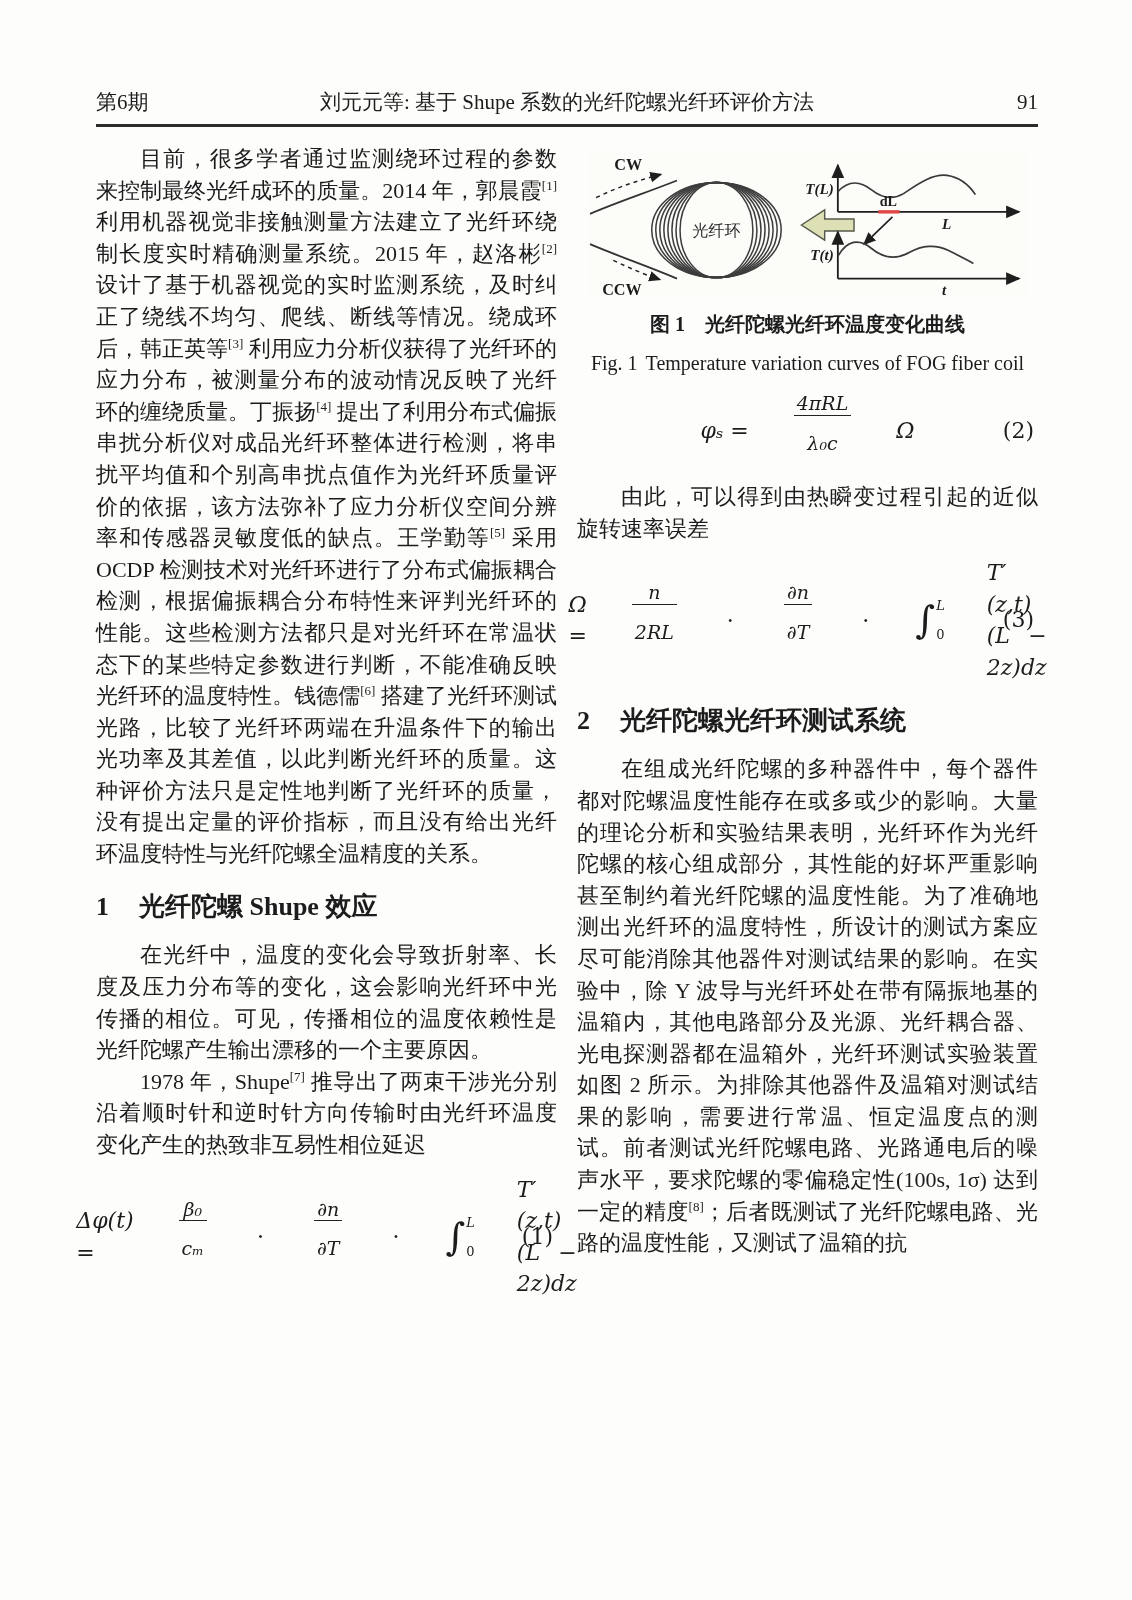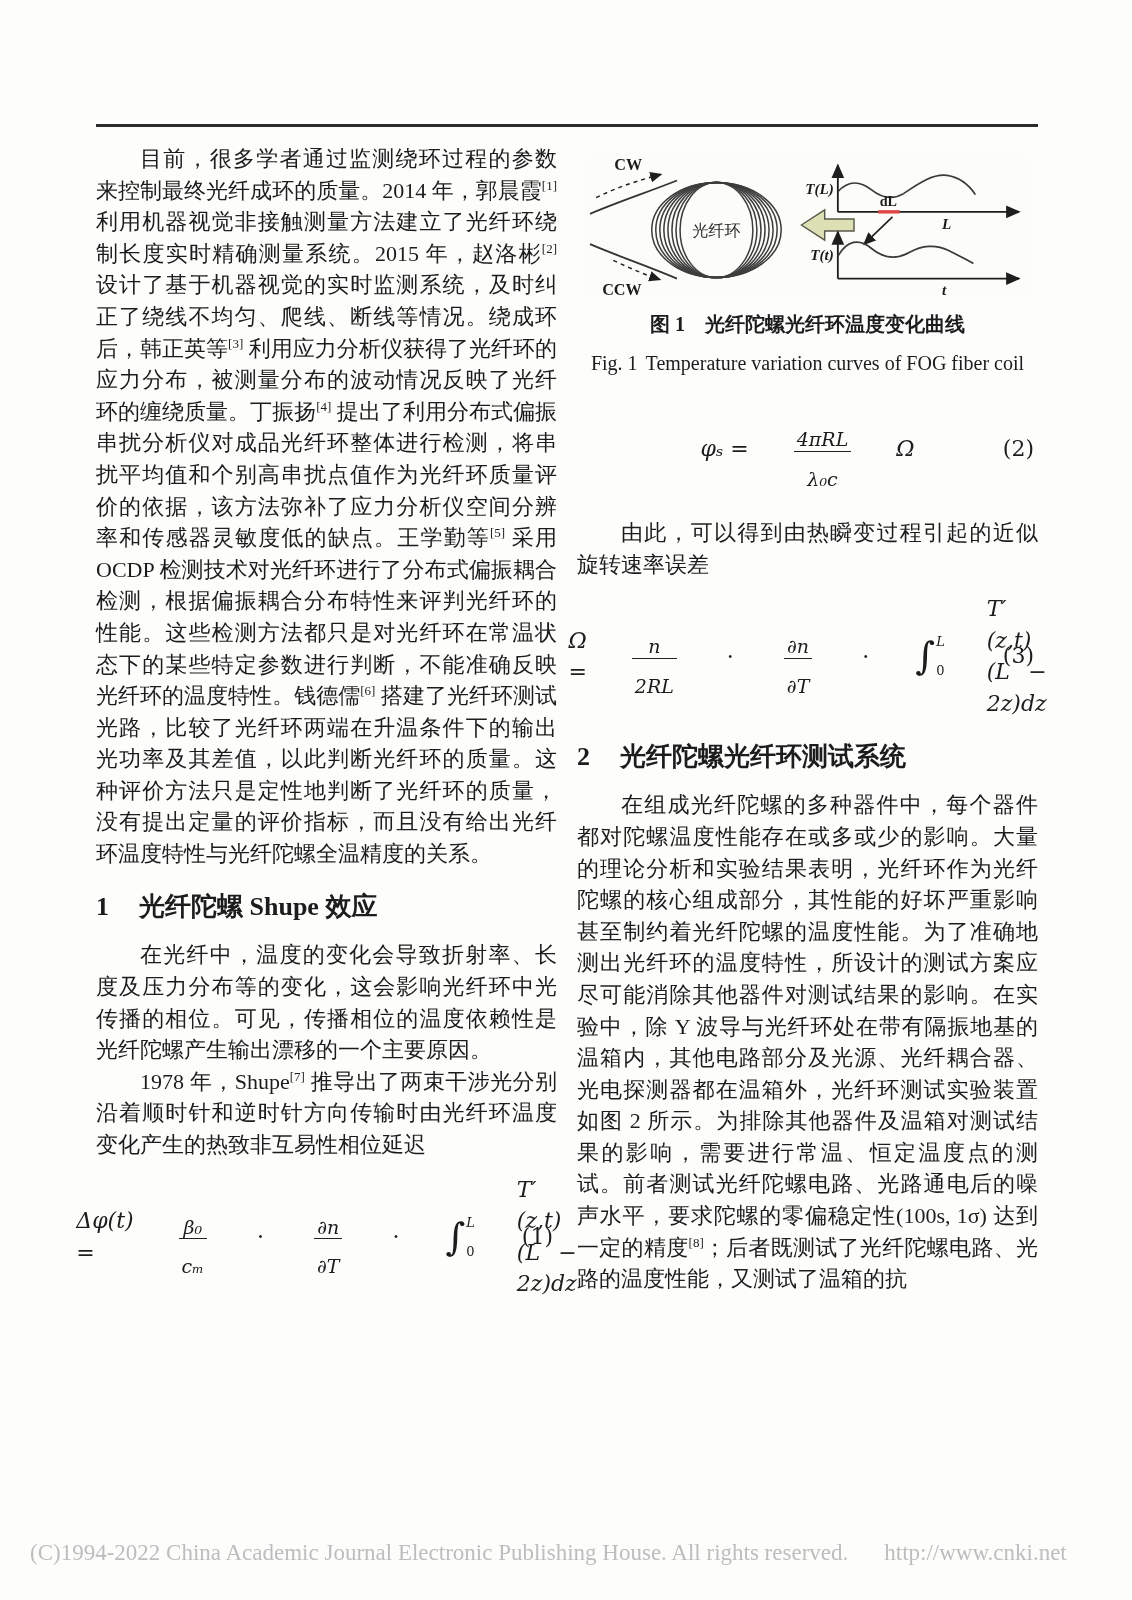--- a/index.html
+++ b/index.html
@@ -40,21 +40,21 @@
     position:relative; margin:13px 0 11px;
     display:flex; align-items:center; justify-content:center;
     font-family:"DejaVu Serif",serif; font-size:22px;gap:40px;
   }
   .eq-num { position:absolute; right:4px; top:50%; transform:translateY(-50%); font-style:normal; }
   .mi { font-style:italic; }
   .frac {
     display:inline-flex; flex-direction:column; text-align:center;
     font-size:19px; line-height:1.18; margin:0 5px; vertical-align:middle;
   }
-  .frac .fnum { padding:0 3px;margin-top:36px; }
+  .frac .fnum { padding:0 3px; }
   .frac .fden { border-top:1.5px solid #222; padding:16px 3px; }
   .op { margin:0 5px; }
   .intwrap { display:inline-flex; align-items:center; margin:0 2px 0 1px; }
   .intsym { font-size:38px; line-height:1; }
   .limits {
     display:inline-flex; flex-direction:column; justify-content:space-between;
     height:42px; font-size:13px; line-height:1; margin-left:1px;
   }
   
   .figure-block { margin:10px 0 6px; }
@@ -73,20 +73,25 @@
     color:#bdbdbd; font-size:23px; display:flex;
   }
   .footer .f-url { margin-left:36px; }
   svg text { font-family:"Liberation Serif","DejaVu Serif",serif; }
 </style>
 </head>
 <body>
 
 <div class="page">
 
+  <div class="header-row">
+    <span class="h-issue">第6期</span>
+    <span class="h-title">刘元元等: 基于 Shupe 系数的光纤陀螺光纤环评价方法</span>
+    <span class="h-page">91</span>
+  </div>
   <div class="header-rule"></div>
 
   <div class="col col-left">
     <p class="body"><span>目前，很多学者通过监测绕环过程的参数来控制最终光纤成环的质量。2014 年，郭晨霞</span><sup>[1]</sup><span> 利用机器视觉非接触测量方法建立了光纤环绕制长度实时精确测量系统。2015 年，赵洛彬</span><sup>[2]</sup><span> 设计了基于机器视觉的实时监测系统，及时纠正了绕线不均匀、爬线、断线等情况。绕成环后，韩正英等</span><sup>[3]</sup><span> 利用应力分析仪获得了光纤环的应力分布，被测量分布的波动情况反映了光纤环的缠绕质量。丁振扬</span><sup>[4]</sup><span> 提出了利用分布式偏振串扰分析仪对成品光纤环整体进行检测，将串扰平均值和个别高串扰点值作为光纤环质量评价的依据，该方法弥补了应力分析仪空间分辨率和传感器灵敏度低的缺点。王学勤等</span><sup>[5]</sup><span> 采用 OCDP 检测技术对光纤环进行了分布式偏振耦合检测，根据偏振耦合分布特性来评判光纤环的性能。这些检测方法都只是对光纤环在常温状态下的某些特定参数进行判断，不能准确反映光纤环的温度特性。钱德儒</span><sup>[6]</sup><span> 搭建了光纤环测试光路，比较了光纤环两端在升温条件下的输出光功率及其差值，以此判断光纤环的质量。这种评价方法只是定性地判断了光纤环的质量，没有提出定量的评价指标，而且没有给出光纤环温度特性与光纤陀螺全温精度的关系。</span></p>
 
     <h2 class="sec">
       <span class="sec-num">1</span>
       <span>光纤陀螺 Shupe 效应</span>
     </h2>
 
@@ -215,18 +220,14 @@
     </div>
 
     <h2 class="sec">
       <span class="sec-num">2</span>
       <span>光纤陀螺光纤环测试系统</span>
     </h2>
 
     <p class="body"><span>在组成光纤陀螺的多种器件中，每个器件都对陀螺温度性能存在或多或少的影响。大量的理论分析和实验结果表明，光纤环作为光纤陀螺的核心组成部分，其性能的好坏严重影响甚至制约着光纤陀螺的温度性能。为了准确地测出光纤环的温度特性，所设计的测试方案应尽可能消除其他器件对测试结果的影响。在实验中，除 Y 波导与光纤环处在带有隔振地基的温箱内，其他电路部分及光源、光纤耦合器、光电探测器都在温箱外，光纤环测试实验装置如图 2 所示。为排除其他器件及温箱对测试结果的影响，需要进行常温、恒定温度点的测试。前者测试光纤陀螺电路、光路通电后的噪声水平，要求陀螺的零偏稳定性(100s, 1σ) 达到一定的精度</span><sup>[8]</sup><span>；后者既测试了光纤陀螺电路、光路的温度性能，又测试了温箱的抗</span></p>
   </div>
 
-  <div class="footer">
-    <span class="f-copy">(C)1994-2022 China Academic Journal Electronic Publishing House. All rights reserved.</span>
-    <span class="f-url">http://www.cnki.net</span>
-  </div>
 
 </div>
 
 </body></html>

